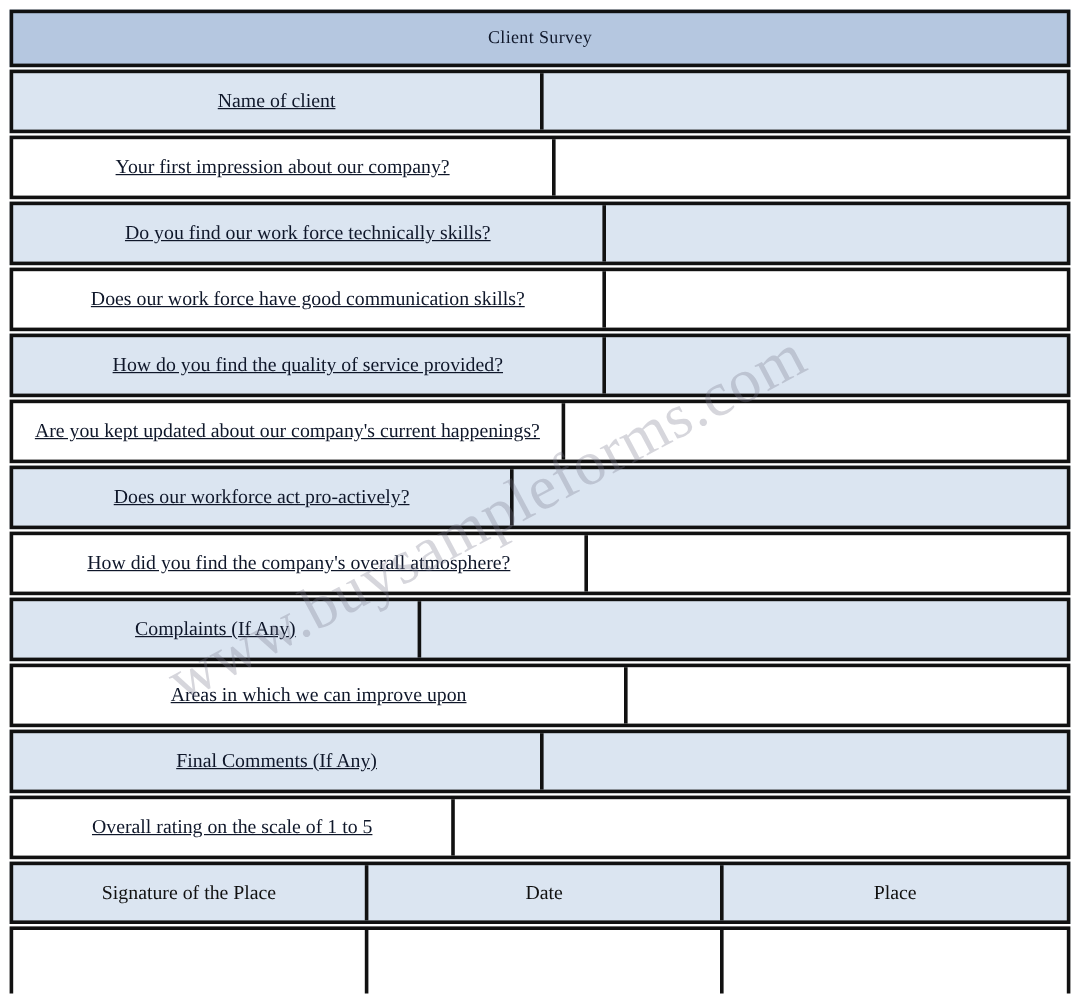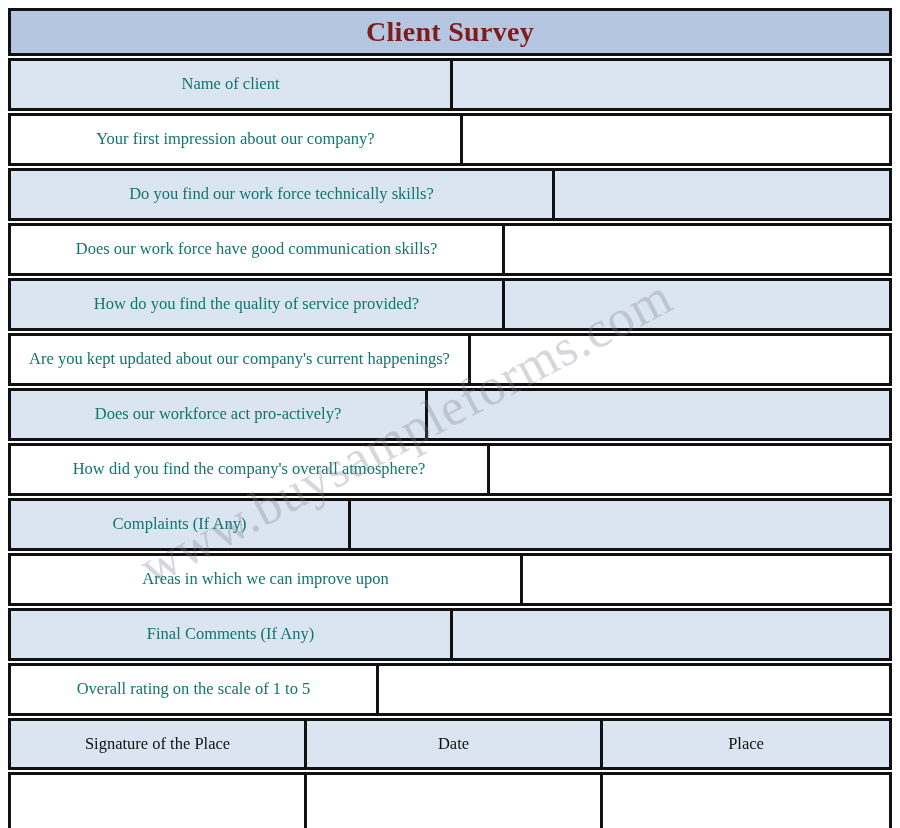--- a/index.html
+++ b/index.html
@@ -76,34 +76,35 @@
   }
   .row .label-cell {
     box-sizing: border-box;
     display: flex;
     align-items: center;
     justify-content: center;
     text-align: center;
     height: 100%;
     border-right: 3px solid #111111;
     font-size: 16.5px;
-    color: #0f766e;
+    color: #0f172a;
     padding: 0 6px;
     line-height: 1.15;
+    text-decoration: underline;
   }
   .row .value-cell {
     box-sizing: border-box;
     flex: 1 1 auto;
     height: 100%;
   }
 
   .title-text {
-    font-size: 28px;
-    font-weight: bold;
-    color: #7f1d1d;
+    font-size: 15px;
+    font-weight: normal;
+    color: #0f172a;
     letter-spacing: 0.3px;
   }
 
   
   .row.data-row { height: 53px; }
 
   
   .row.footer-head { height: 52px; }
   .row.footer-blank { height: 64px; }
   .footer-cell {
@@ -134,21 +135,21 @@
       <div class="label-cell" style="width:442px">Name of client</div>
       <div class="value-cell"></div>
     </div>
 
     <div class="row data-row">
       <div class="label-cell" style="width:452px">Your first impression about our company?</div>
       <div class="value-cell"></div>
     </div>
 
     <div class="row data-row shaded">
-      <div class="label-cell" style="width:544px">Do you find our work force technically skills?</div>
+      <div class="label-cell" style="width:494px">Do you find our work force technically skills?</div>
       <div class="value-cell"></div>
     </div>
 
     <div class="row data-row">
       <div class="label-cell" style="width:494px">Does our work force have good communication skills?</div>
       <div class="value-cell"></div>
     </div>
 
     <div class="row data-row shaded">
       <div class="label-cell" style="width:494px">How do you find the quality of service provided?</div>

